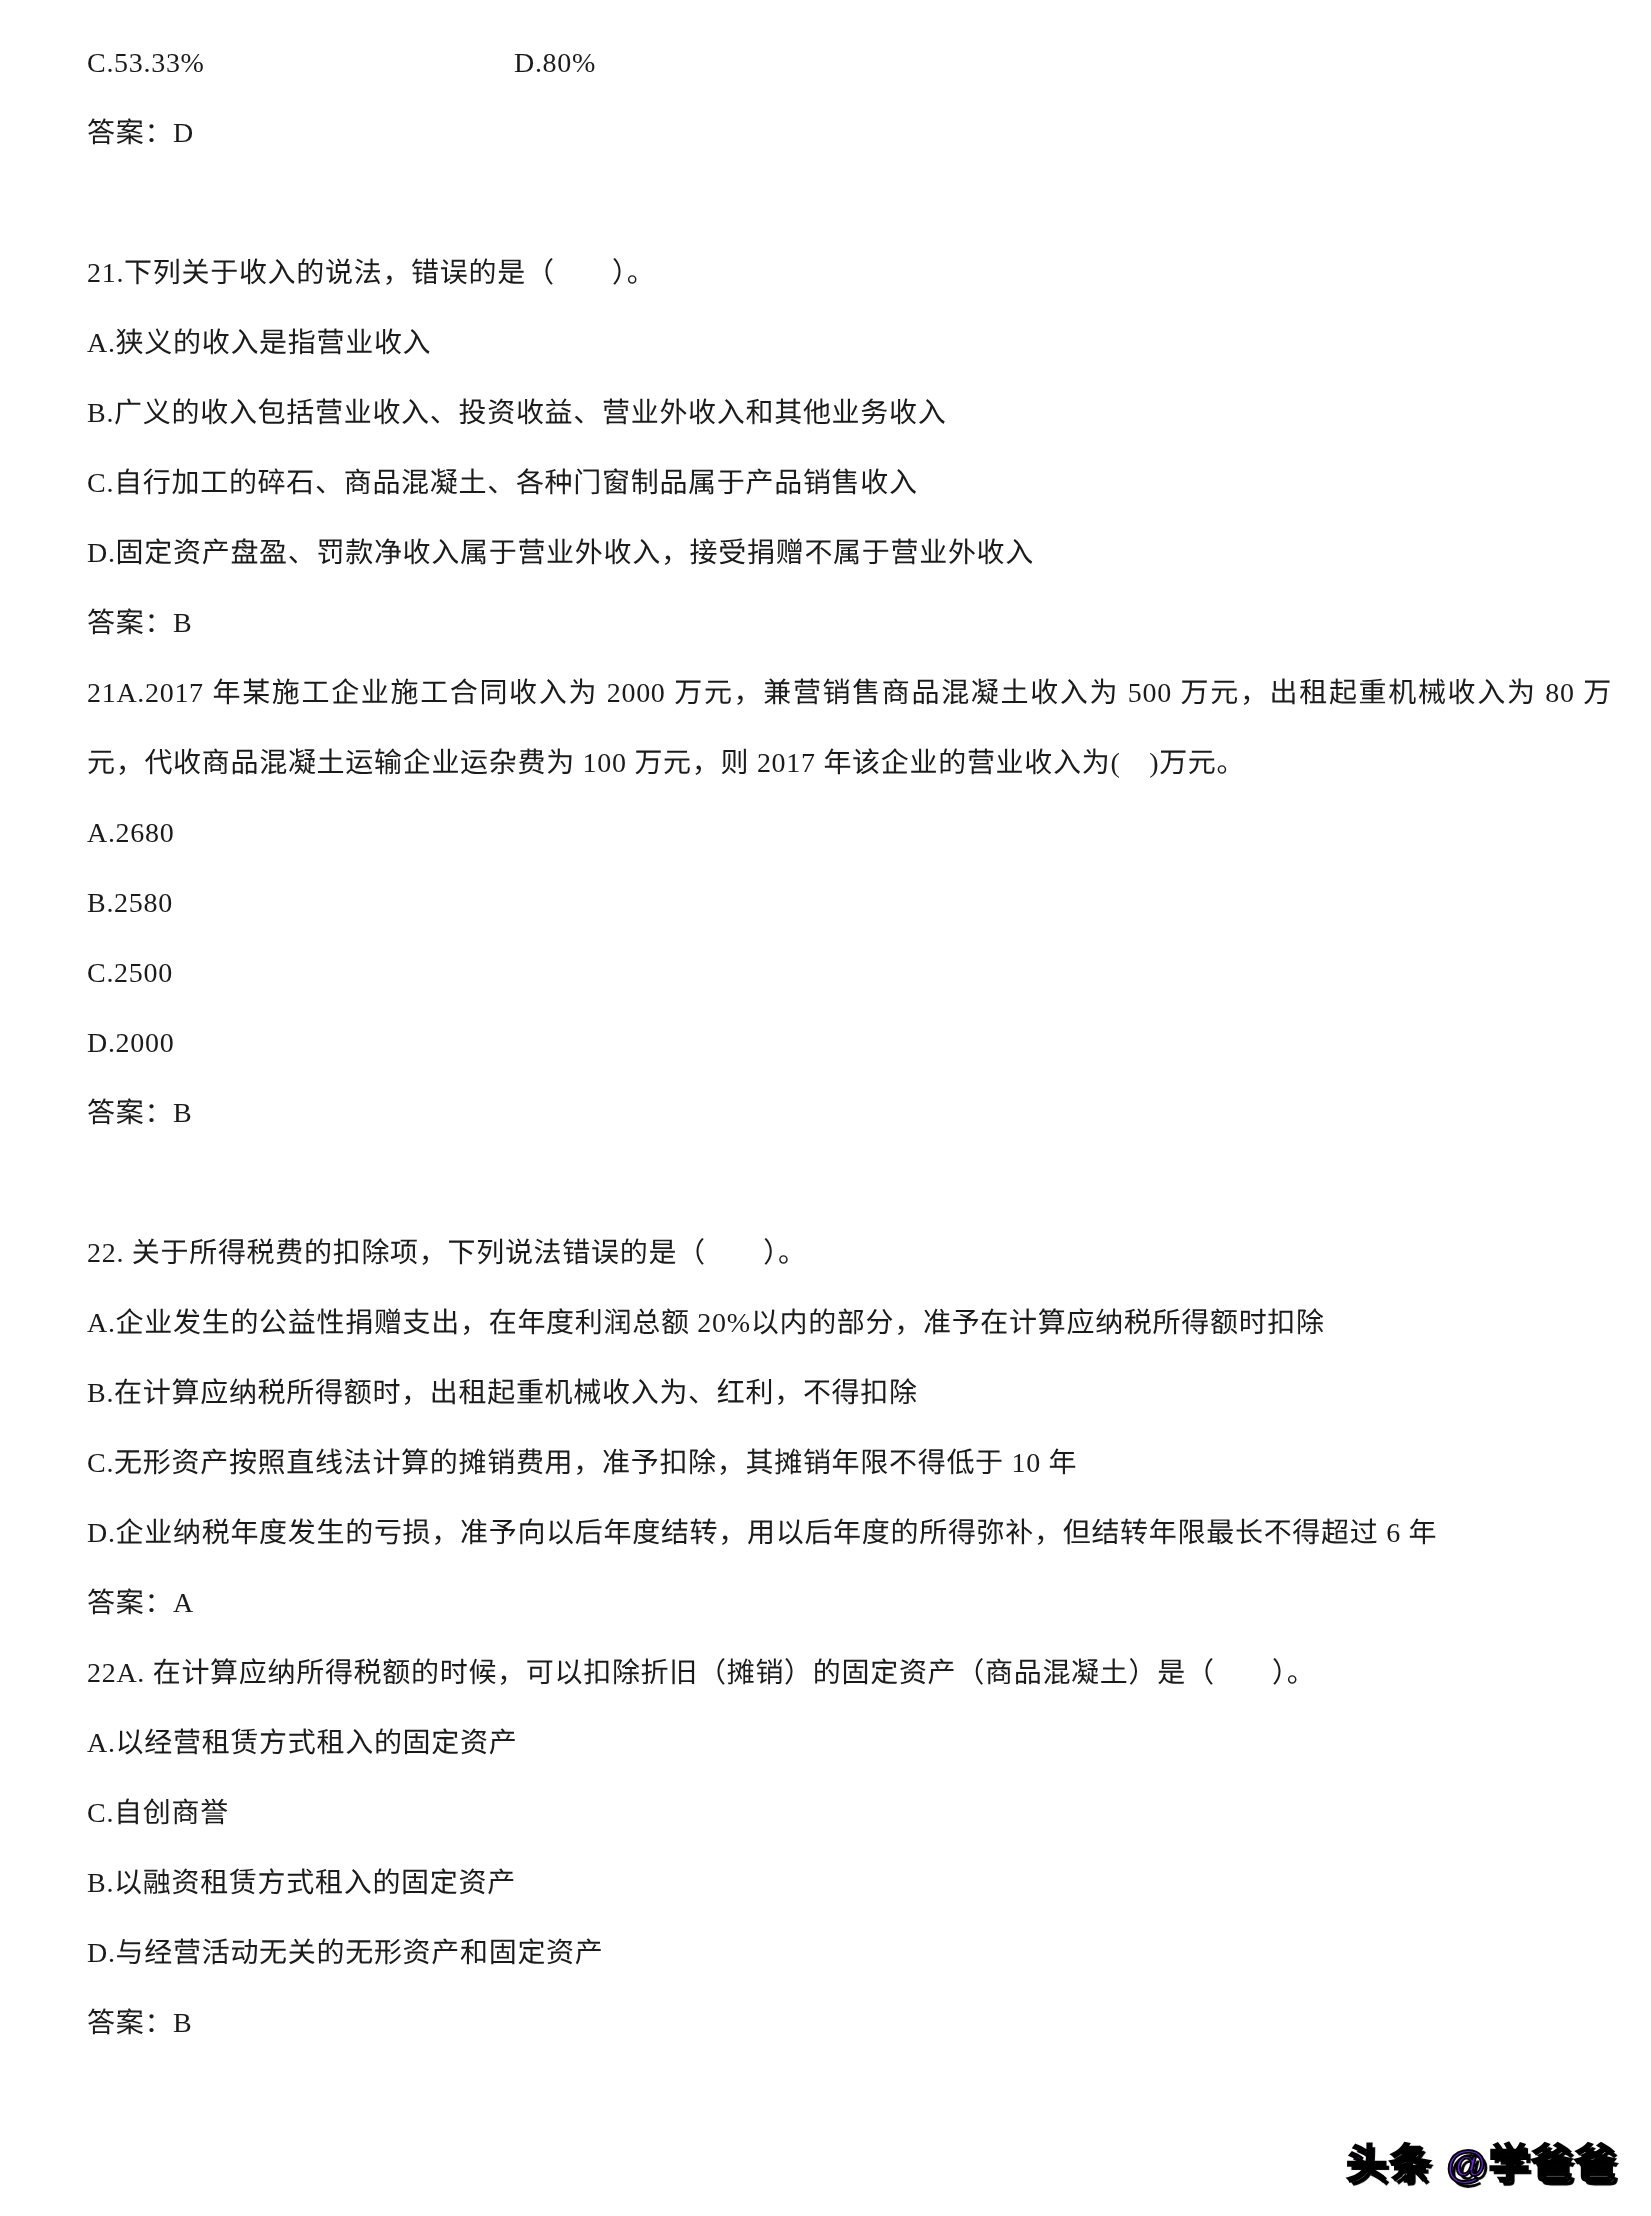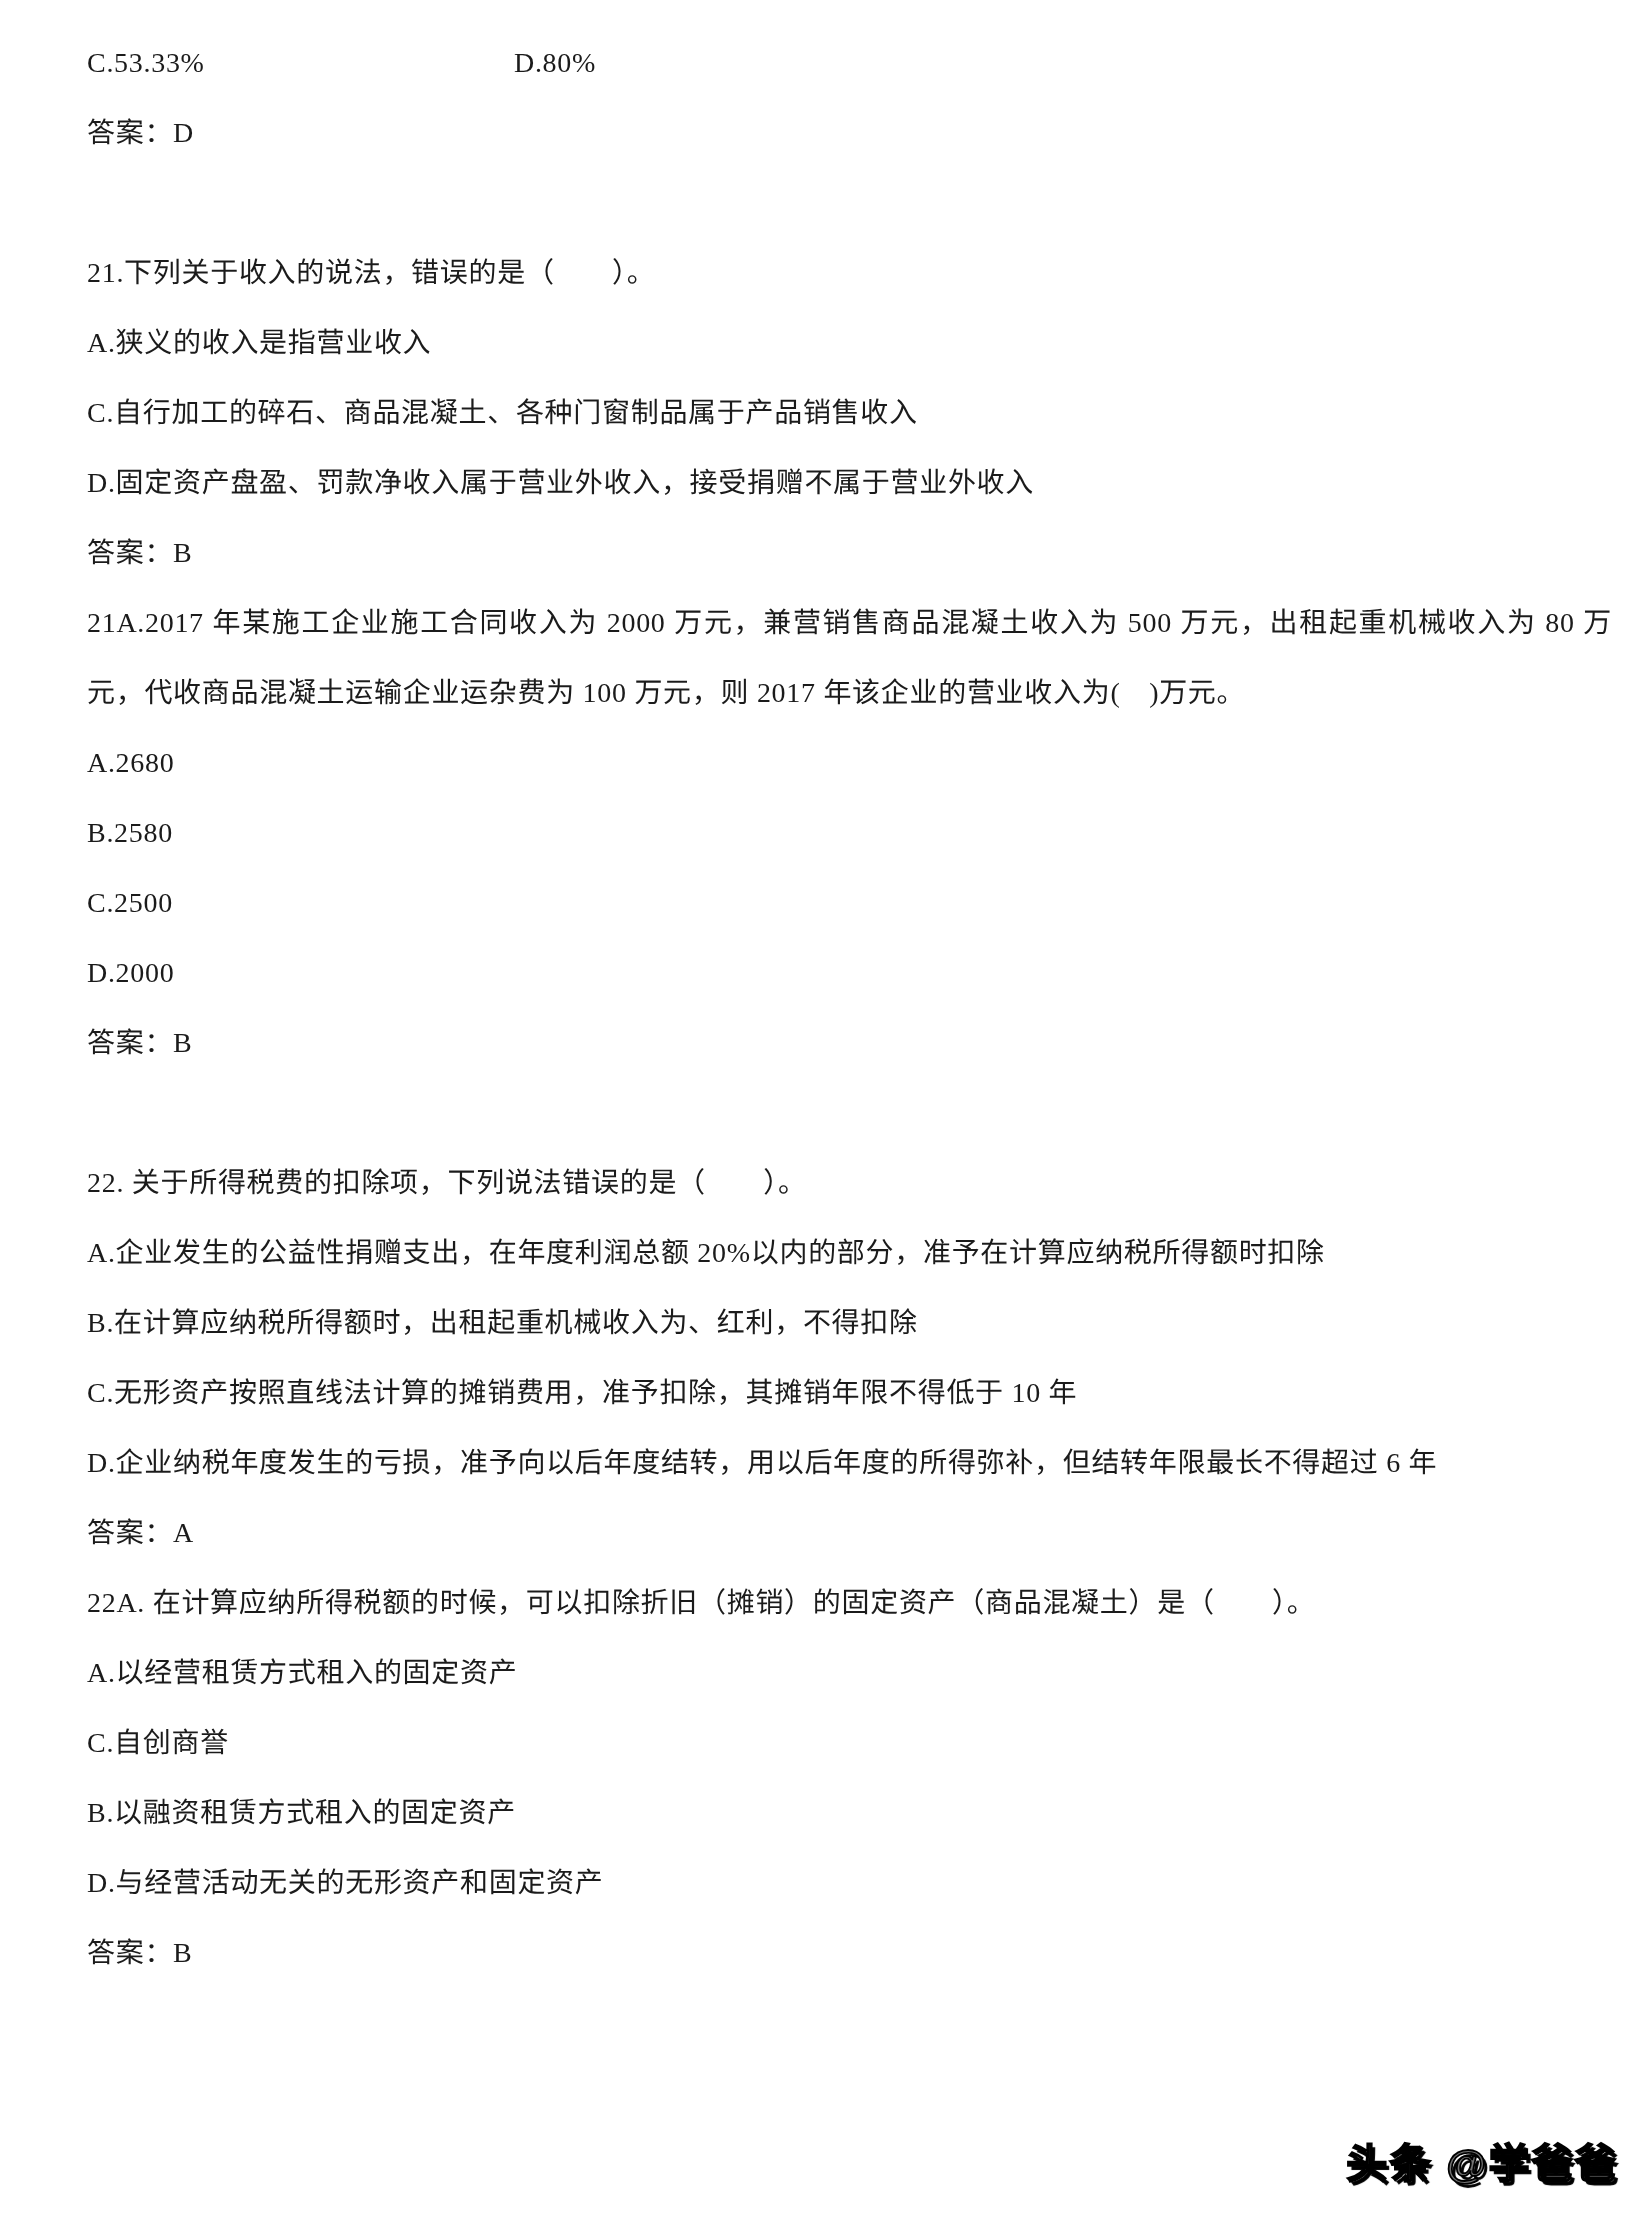--- a/index.html
+++ b/index.html
@@ -44,21 +44,21 @@
     margin-left: 40px;
   }
   .watermark {
     position: absolute;
     right: 33px;
     bottom: 26px;
     font-family: "Liberation Sans", "DejaVu Sans", sans-serif;
     font-weight: bold;
     font-size: 41px;
     letter-spacing: 2.2px;
-    color: #737373;
+    color: #6d28d9;
     -webkit-text-stroke: 1.8px #000000;
     text-shadow: 3.6px 4.3px 0.7px #000000;
     white-space: nowrap;
   }
 </style>
 </head>
 <body>
 
 <div class="page">
 
@@ -68,20 +68,21 @@
       <span class="col-d">D.80%</span>
     </p>
     <p class="ln">答案：D</p>
   </div>
 
   <div class="gap"></div>
 
   <div>
     <p class="ln">21.下列关于收入的说法，错误的是（　　）。</p>
     <p class="ln">A.狭义的收入是指营业收入</p>
+    <p class="ln">B.广义的收入包括营业收入、投资收益、营业外收入和其他业务收入</p>
     <p class="ln">C.自行加工的碎石、商品混凝土、各种门窗制品属于产品销售收入</p>
     <p class="ln">D.固定资产盘盈、罚款净收入属于营业外收入，接受捐赠不属于营业外收入</p>
     <p class="ln">答案：B</p>
   </div>
 
   <div>
     <p class="ln">21A.2017 年某施工企业施工合同收入为 2000 万元，兼营销售商品混凝土收入为 500 万元，出租起重机械收入为 80 万元，代收商品混凝土运输企业运杂费为 100 万元，则 2017 年该企业的营业收入为(　)万元。</p>
     <p class="ln">A.2680</p>
     <p class="ln">B.2580</p>
     <p class="ln">C.2500</p>

